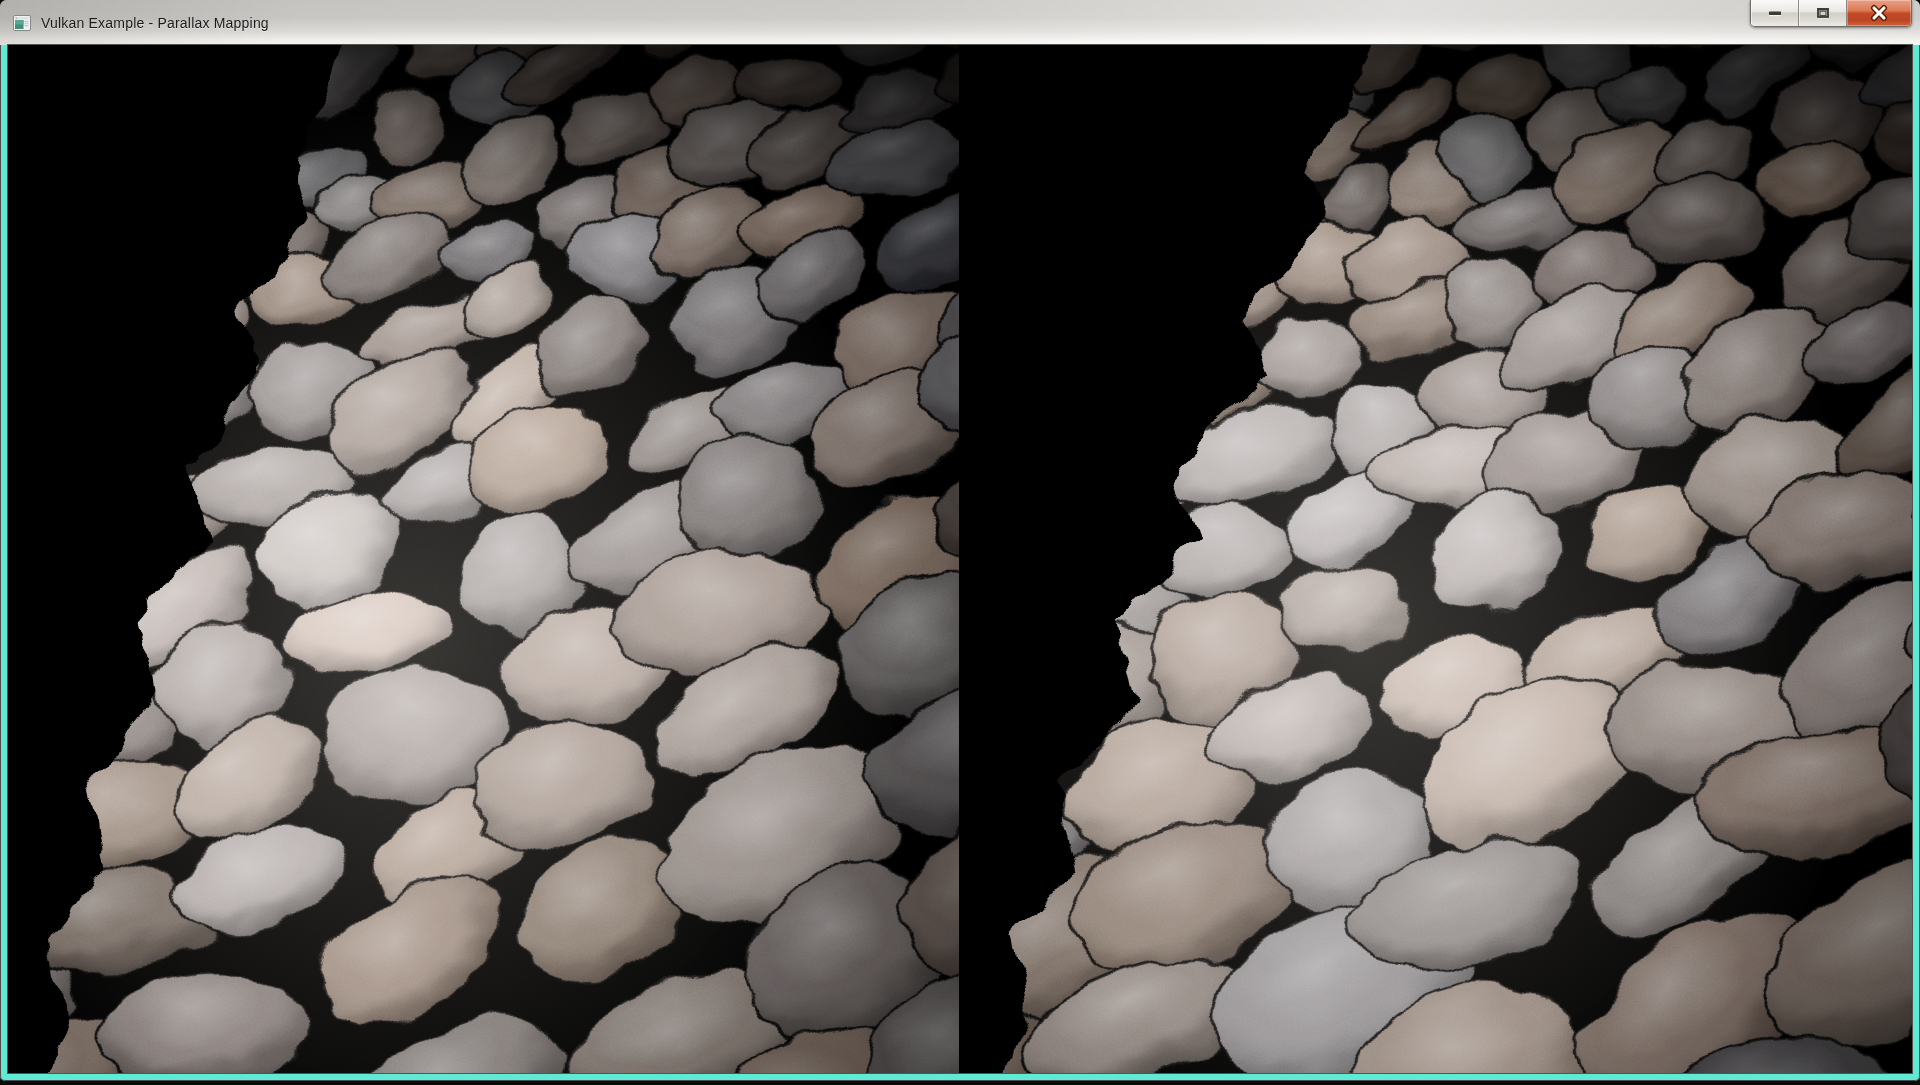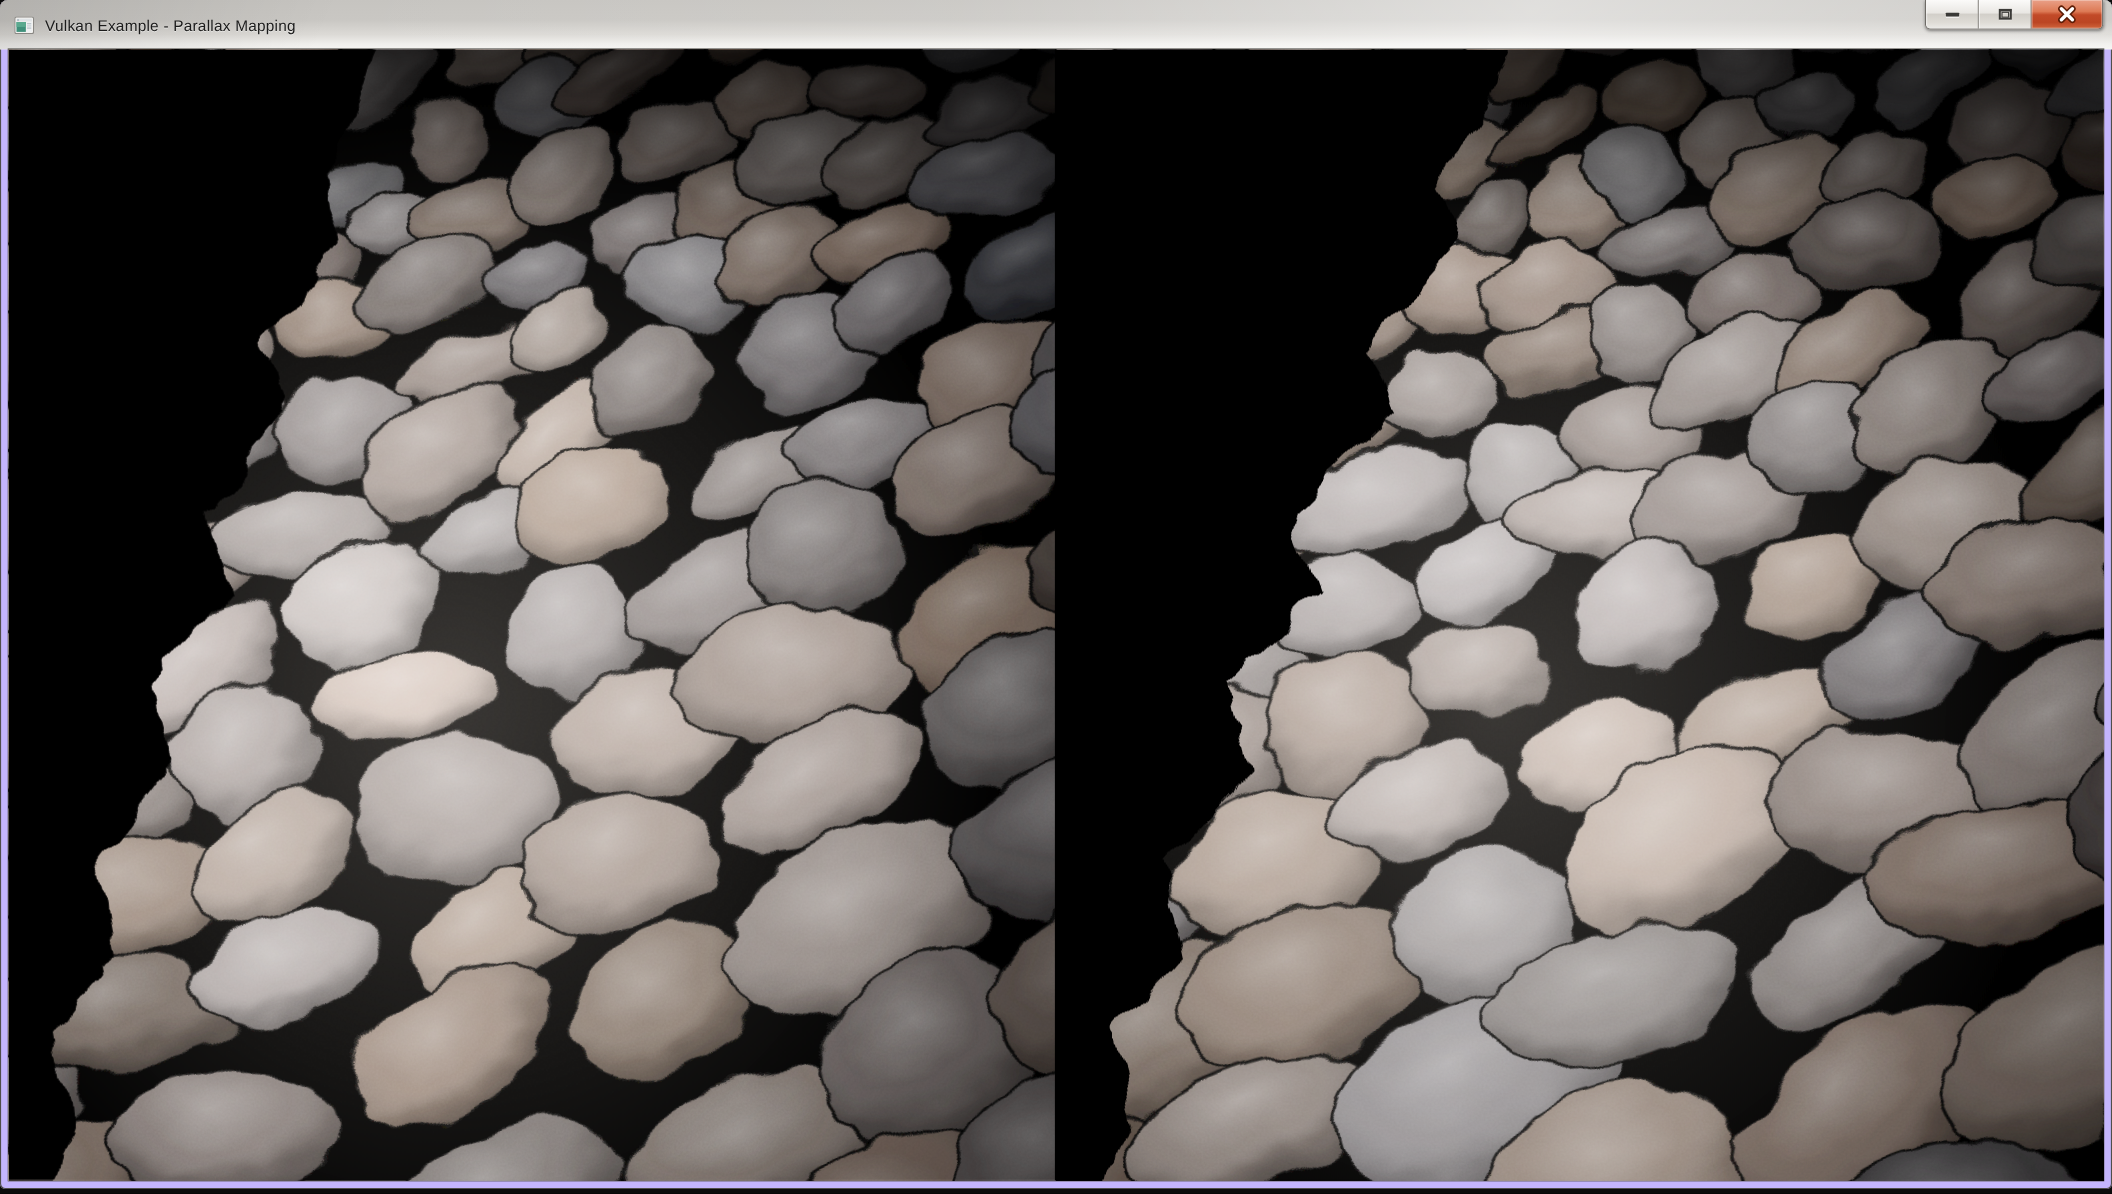--- a/index.html
+++ b/index.html
@@ -1,20 +1,20 @@
 <!DOCTYPE html>
 <html><head>
 <meta charset="utf-8">
 <style>
   html,body{margin:0;padding:0;width:1920px;height:1085px;overflow:hidden;
     background:#0b0b0b;font-family:"Liberation Sans",sans-serif;user-select:none;}
 
   
   .window{position:absolute;left:0;top:0;width:1920px;height:1081px;
-    box-sizing:border-box;background:#c4b5fd;
+    box-sizing:border-box;background:#5eead4;
     border-radius:7px 7px 5px 5px;
     box-shadow:inset 0 0 0 1px #504e4a, inset 0 1px 0 rgba(255,255,255,.55);
     padding:45px 8px 8px;}
   .titlebar{position:absolute;left:0;top:0;right:0;height:45px;
     border-radius:7px 7px 0 0;overflow:hidden;
     background:linear-gradient(#c6c4c0 0%,#c9c7c3 40%,#dcdad6 70%,#efeeeb 88%,#f6f5f3 100%);}
   .titlebar::after{content:"";position:absolute;inset:0;
     background:linear-gradient(115deg,rgba(0,0,0,.10) 0%,rgba(0,0,0,0) 16%,
       rgba(255,255,255,.10) 45%,rgba(255,255,255,.45) 72%,rgba(255,255,255,.12) 100%);
     pointer-events:none;}

